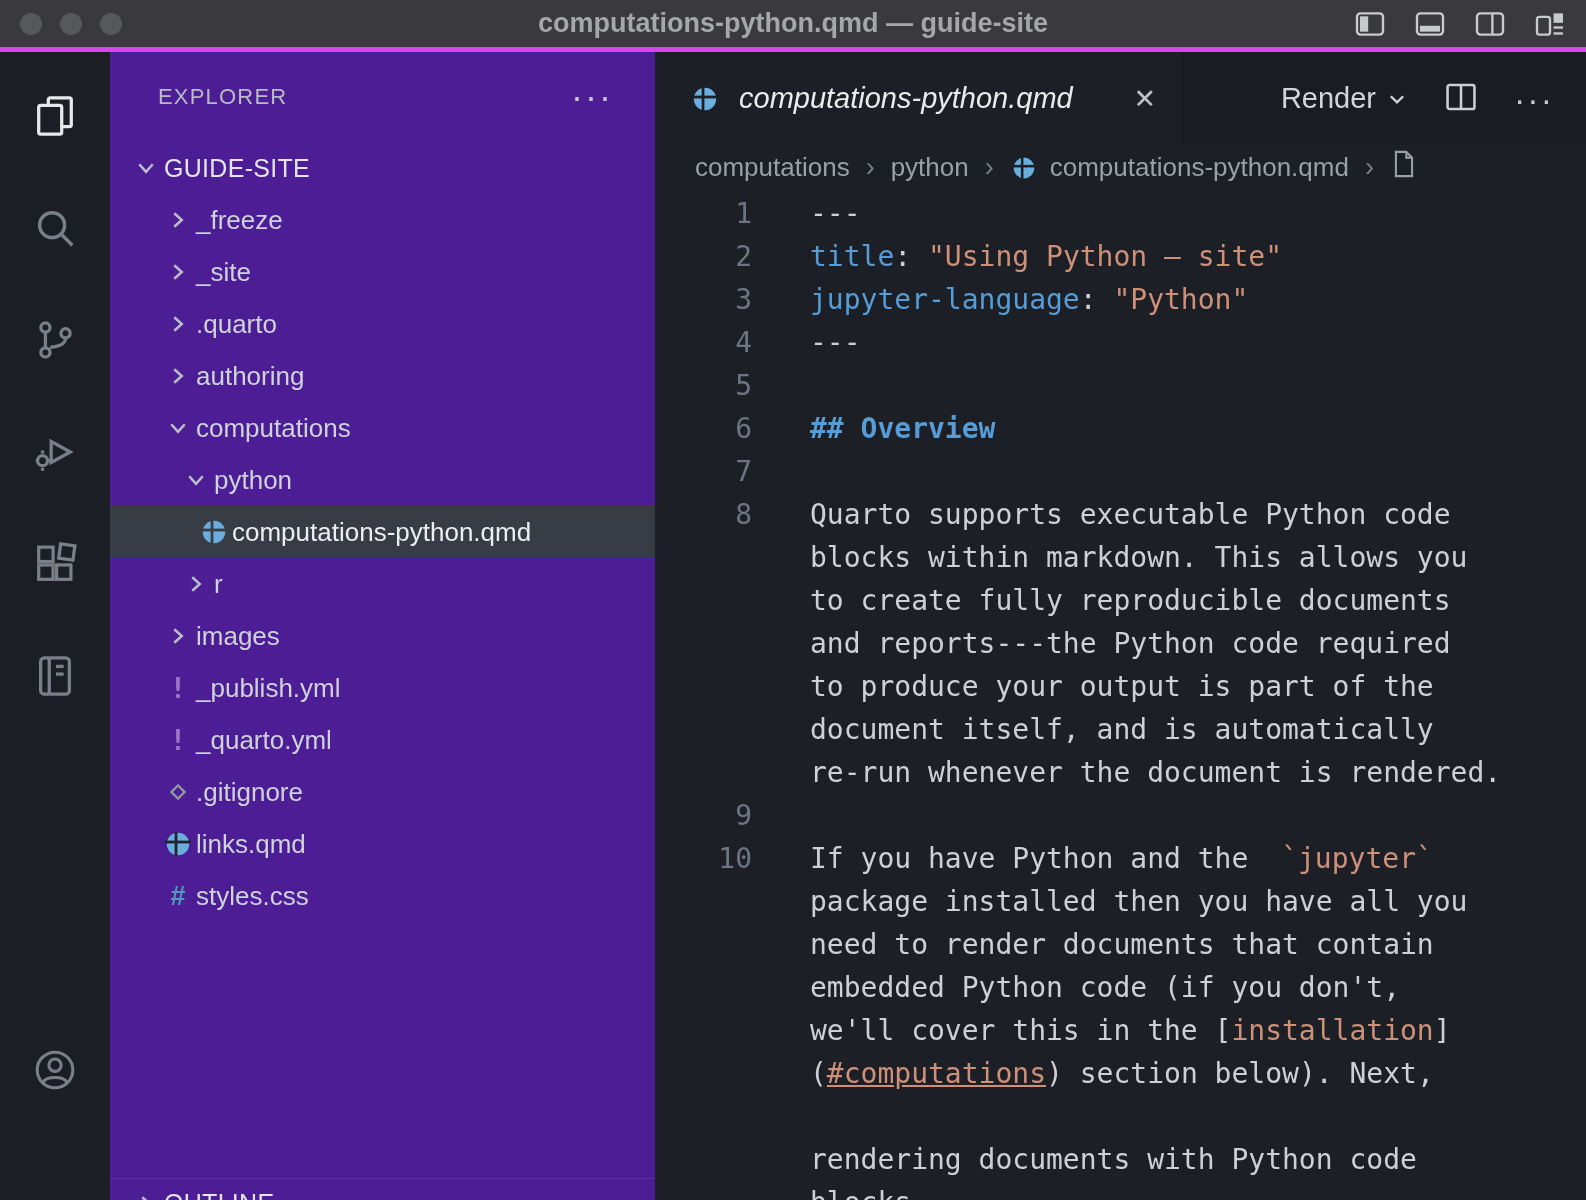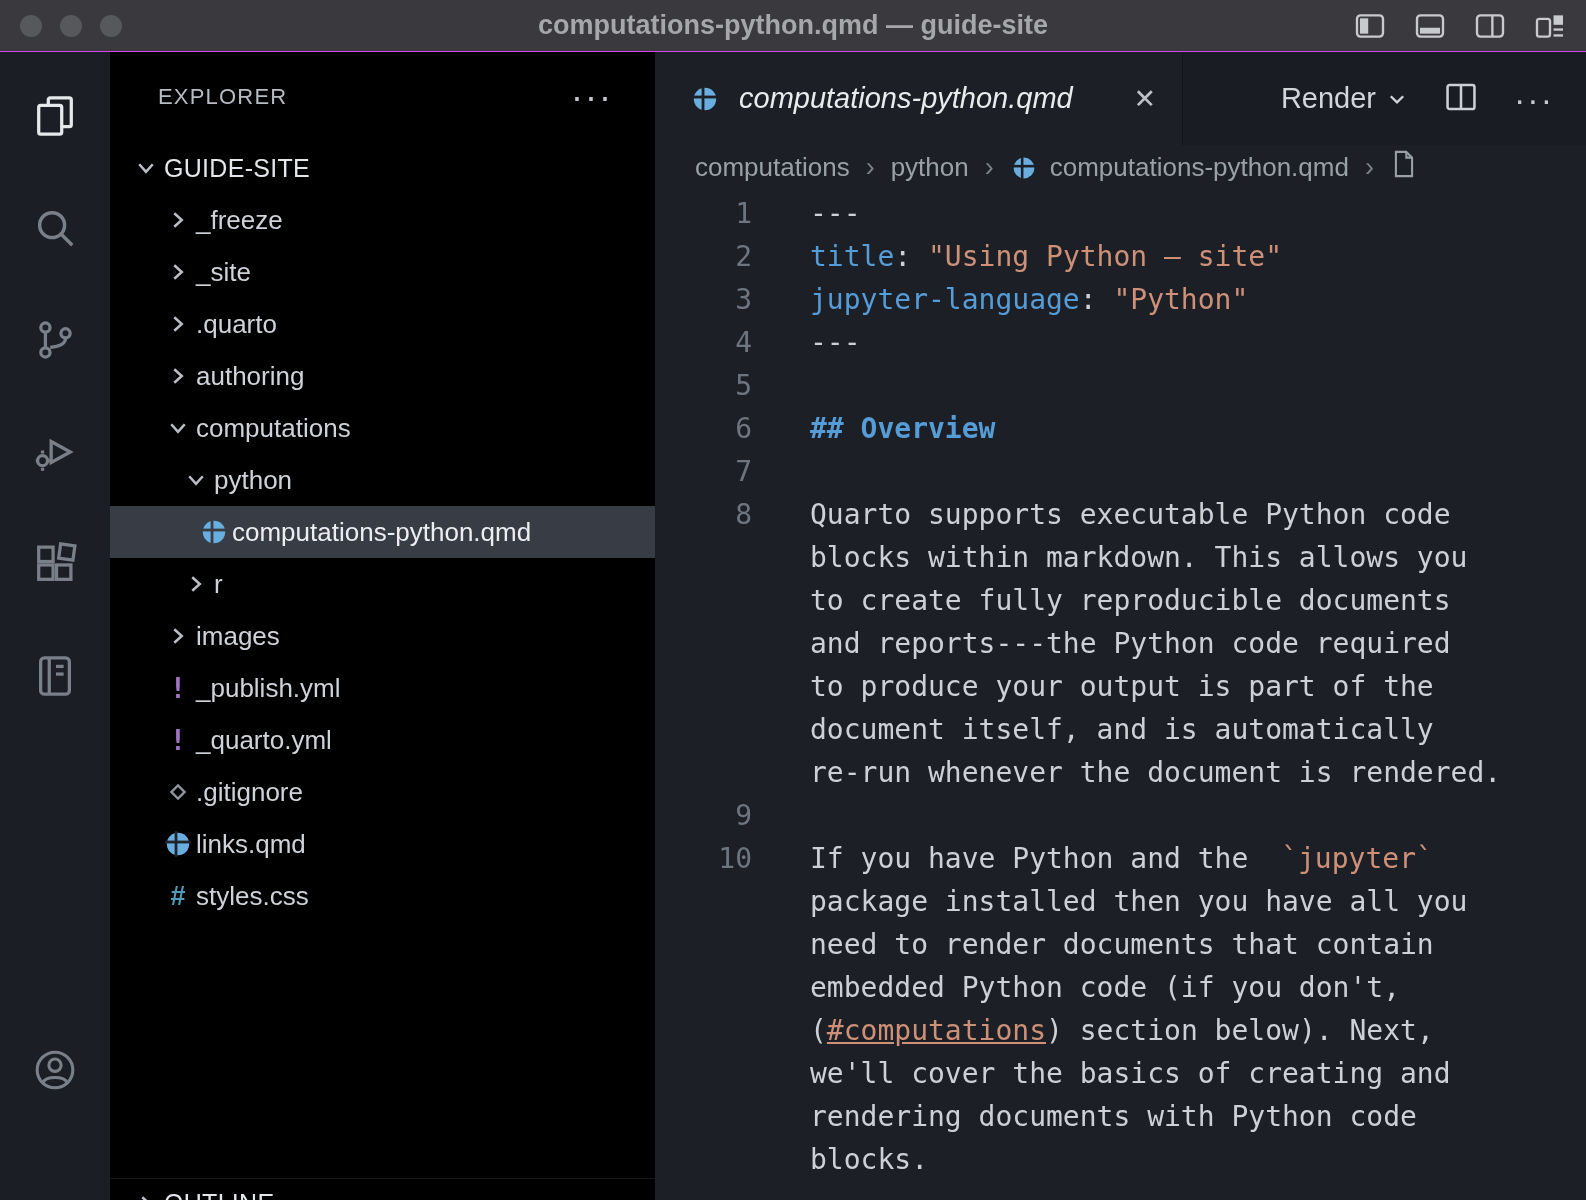--- a/index.html
+++ b/index.html
@@ -2,37 +2,37 @@
 <html><head>
 <meta charset="utf-8">
 <style>
   * { box-sizing: border-box; margin: 0; padding: 0; }
   html,body { background:#0d0e12; }
   .window{
     position:relative; width:1586px; height:1200px; overflow:hidden;
     background:#1c1f26; font-family:"Liberation Sans", sans-serif;
   }
   
-  .titlebar{ height:52px; background:#3a3a3e; border-bottom:1px solid #d946ef;
+  .titlebar{ height:52px; background:#3a3a3e; border-bottom:5px solid #d946ef;
     display:flex; align-items:center; position:relative; }
   .traffic{ position:absolute; left:20px; display:flex; gap:18px; }
   .light{ width:22px; height:22px; border-radius:50%; background:#57585c; }
   .win-title{ flex:1; text-align:center; color:#a6a7aa; font-size:27px; font-weight:600; }
   .tb-icons{ position:absolute; right:20px; display:flex; gap:28px; align-items:center; color:#c9cacd; }
   .tb-icons svg{ width:32px; height:26px; display:block; }
   
   .main{ display:flex; height:1148px; }
   .activitybar{ width:110px; flex:none; background:#1b1e25; position:relative;
     display:flex; flex-direction:column; align-items:center; padding-top:8px; }
   .ab-item{ width:110px; height:112px; display:flex; align-items:center; justify-content:center; color:#7a8089; }
   .ab-item.active{ color:#e6e8eb; }
   .ab-item svg{ width:46px; height:46px; display:block; }
   .ab-bottom{ position:absolute; bottom:74px; }
   
-  .sidebar{ width:545px; flex:none; background:#000000; position:relative; overflow:hidden; color:#ccd1d7; }
+  .sidebar{ width:545px; flex:none; background:#4c1d95; position:relative; overflow:hidden; color:#ccd1d7; }
   .sb-header{ height:90px; display:flex; align-items:center; padding:0 42px 0 48px; }
   .sb-title{ font-size:22px; letter-spacing:1.2px; color:#b7bcc3; flex:1; }
   .sb-menu{ font-size:36px; color:#c3c7cc; letter-spacing:2px; line-height:20px; }
   .tree-row{ height:52px; display:flex; align-items:center; font-size:26px; }
   .tree-row.selected{ background:#383c45; }
   .tree-row.selected .tree-label{ color:#eceef1; }
   .tree-label{ color:#ced3d9; white-space:nowrap; }
   .root-label{ font-weight:400; font-size:25px; letter-spacing:.3px; color:#e3e6ea; }
   .chev{ width:36px; height:30px; flex:none; display:flex; align-items:center; justify-content:center; color:#b9bec7; }
   .chev svg{ width:24px; height:24px; }
@@ -372,20 +372,21 @@
           <div class="code-row"><span class="ln"></span><span class="ct"><span class="seg-t">to create fully reproducible documents</span></span></div>
           <div class="code-row"><span class="ln"></span><span class="ct"><span class="seg-t">and reports---the Python code required</span></span></div>
           <div class="code-row"><span class="ln"></span><span class="ct"><span class="seg-t">to produce your output is part of the</span></span></div>
           <div class="code-row"><span class="ln"></span><span class="ct"><span class="seg-t">document itself, and is automatically</span></span></div>
           <div class="code-row"><span class="ln"></span><span class="ct"><span class="seg-t">re-run whenever the document is rendered.</span></span></div>
           <div class="code-row"><span class="ln">9</span><span class="ct"></span></div>
           <div class="code-row"><span class="ln">10</span><span class="ct"><span class="seg-t">If you have Python and the </span><span class="seg-c">`jupyter`</span></span></div>
           <div class="code-row"><span class="ln"></span><span class="ct"><span class="seg-t">package installed then you have all you</span></span></div>
           <div class="code-row"><span class="ln"></span><span class="ct"><span class="seg-t">need to render documents that contain</span></span></div>
           <div class="code-row"><span class="ln"></span><span class="ct"><span class="seg-t">embedded Python code (if you don't,</span></span></div>
+          <div class="code-row"><span class="ln"></span><span class="ct"><span class="seg-t">we'll cover this in the [</span><span class="seg-lk">installation</span><span class="seg-t">]</span></span></div>
           <div class="code-row"><span class="ln"></span><span class="ct"><span class="seg-t">(</span><span class="seg-u">#computations</span><span class="seg-t">) section below). Next,</span></span></div>
-          <div class="code-row"><span class="ln"></span><span class="ct"><span class="seg-t">we'll cover the basics of creating and</span></span></div>
+          <div class="code-row"><span class="ln"></span></div>
           <div class="code-row"><span class="ln"></span><span class="ct"><span class="seg-t">rendering documents with Python code</span></span></div>
           <div class="code-row"><span class="ln"></span><span class="ct"><span class="seg-t">blocks.</span></span></div>
         </div>
     </div>
   </div>
 </div>
 
 </body></html>

